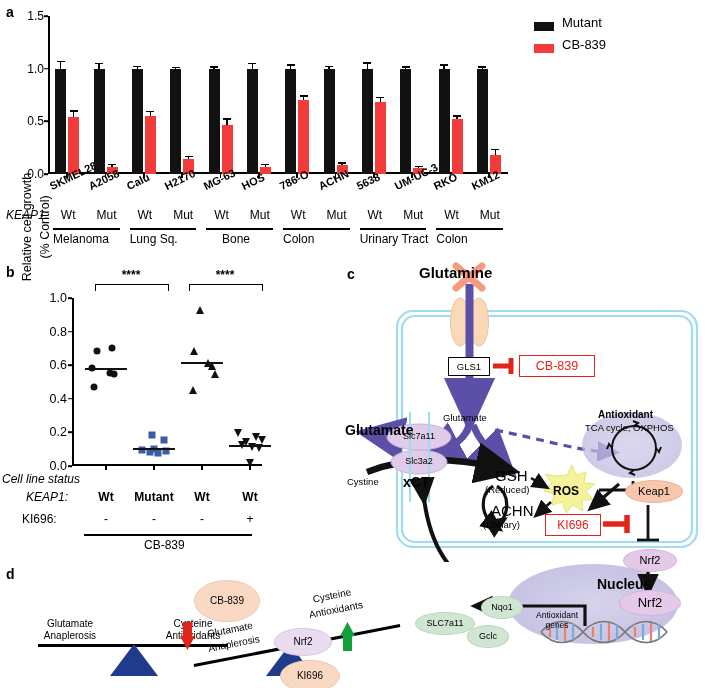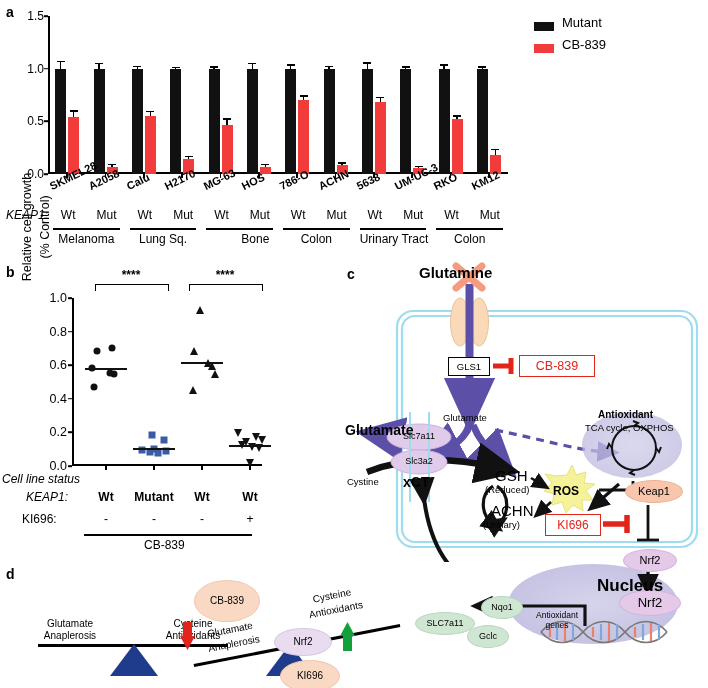--- a/index.html
+++ b/index.html
@@ -19,21 +19,21 @@
   .bar.ctrl{background:#111;}
   .bar.trt{background:#F23C3C;}
   .errbar{position:absolute;width:1.6px;background:#000;}
   .errcap{position:absolute;height:1.6px;background:#000;}
   .xlab{position:absolute;font-size:11px;font-weight:bold;
         transform-origin:left bottom;transform:rotate(-26deg);white-space:nowrap;}
   .ylabA{position:absolute;font-size:13px;transform:rotate(-90deg);
          transform-origin:left top;white-space:nowrap;}
   .keaprow{position:absolute;font-size:12px;white-space:nowrap;}
   .grpline{position:absolute;height:1.5px;background:#000;}
-  .grpname{position:absolute;font-size:12px;text-align:center;white-space:nowrap;}
+  .grpname{position:absolute;font-size:12px;white-space:nowrap;}
   .legend-sw{position:absolute;width:20px;height:9px;}
   .legend-tx{position:absolute;font-size:13px;}
 
   
   #panelB{position:absolute;left:0;top:262px;width:345px;height:295px;}
   #b-plot{position:absolute;left:72px;top:36px;width:190px;height:168px;}
   .ytickB{position:absolute;right:100%;margin-right:5px;font-size:12.5px;
           transform:translateY(-50%);white-space:nowrap;}
   .pt{position:absolute;width:7px;height:7px;transform:translate(-50%,-50%);}
   .pt.circle{background:#111;border-radius:50%;}
@@ -467,21 +467,21 @@
        background:#F7C6AD;border:1px solid #EBB295;font-size:11px;">Keap1</div>
 
   <div class="nodeRed" style="left:200px;top:252px;width:54px;height:20px;line-height:20px;font-size:12px;">KI696</div>
 
   <div class="ellipse" style="left:278px;top:287px;width:52px;height:21px;line-height:21px;
        background:#E4C9E8;border:1px solid #D3B4DB;font-size:11px;">Nrf2</div>
 
   <div class="ellipse" style="left:274px;top:328px;width:60px;height:24px;line-height:24px;
        background:#E4C9E8;border:1px solid #D3B4DB;font-size:13px;">Nrf2</div>
 
-  <div class="ctext" style="left:252px;top:314px;font-size:17px;font-weight:bold;">Nucleus</div>
+  <div class="ctext" style="left:252px;top:314px;font-size:14px;font-weight:bold;">Nucleus</div>
 
   <div class="ctext" style="left:191px;top:348px;font-size:8.5px;line-height:10px;white-space:pre;">Antioxidant
 genes</div>
 
   <div class="ellipse" style="left:70px;top:350px;width:58px;height:21px;line-height:21px;
        background:#CFE6D2;border:1px solid #B8D6BC;font-size:9px;">SLC7a11</div>
   <div class="ellipse" style="left:136px;top:334px;width:40px;height:21px;line-height:21px;
        background:#CFE6D2;border:1px solid #B8D6BC;font-size:9px;">Nqo1</div>
   <div class="ellipse" style="left:122px;top:363px;width:40px;height:21px;line-height:21px;
        background:#CFE6D2;border:1px solid #B8D6BC;font-size:9px;">Gclc</div>

